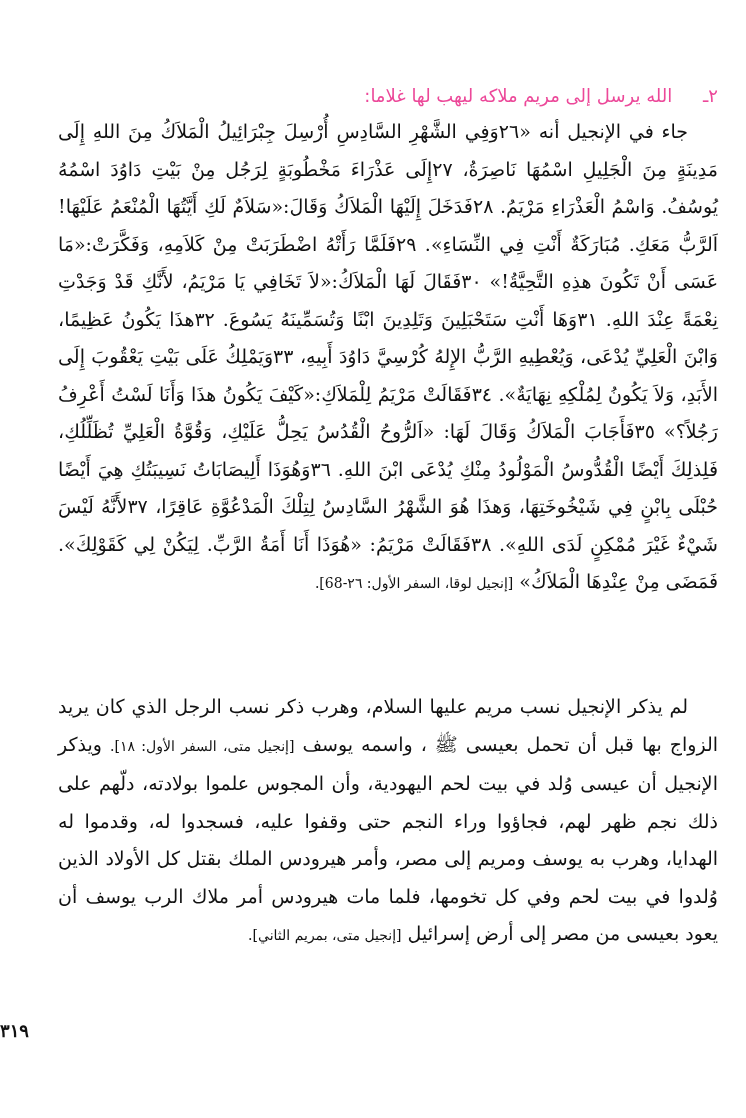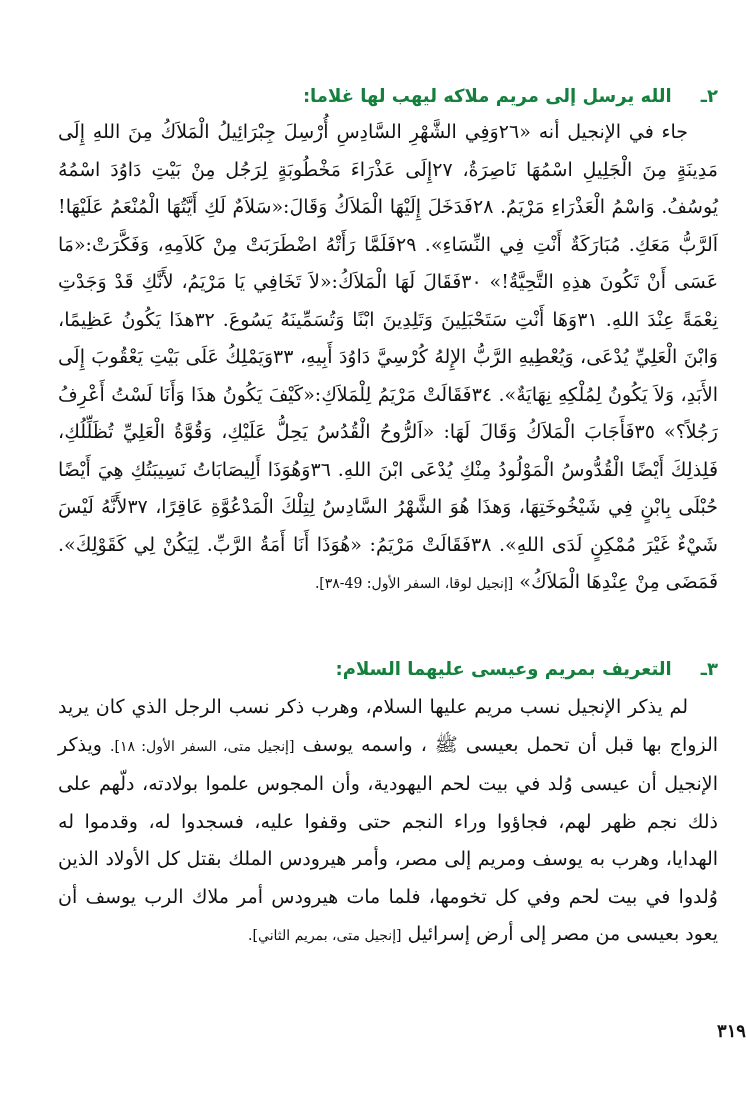--- a/index.html
+++ b/index.html
@@ -21,24 +21,24 @@
       top: 0;
       width: 746px;
       height: 1118px;
       direction: rtl;
     }
     .heading {
       position: absolute;
       right: 28px;
       width: 640px;
       font-family: "DejaVu Sans", "Liberation Sans", sans-serif;
-      font-weight: bold;
+      font-weight: normal;
       font-size: 18px;
       line-height: 28px;
-      color: #15803d;
+      color: #ec4899;
       white-space: nowrap;
       text-align: right;
     }
     .heading .num {
       display: inline-block;
       width: 40px;
     }
     .block {
       position: absolute;
       right: 28px;
@@ -57,47 +57,43 @@
     }
     .b1 { top: 113px; }
     .b2 { top: 688px; line-height: 37.5px; }
     .h1 { top: 82px; }
     .h2 { top: 655px; }
     .page-number {
       position: absolute;
       top: 1020px;
       left: 0;
       width: 746px;
-      text-align: right;
+      text-align: left;
       font-size: 18px;
       font-weight: bold;
       direction: rtl;
     }
   </style>
 </head>
 <body>
 
 <div class="page">
 
   <div class="heading h1">
     <span class="num">٢ـ</span>
     <span>الله يرسل إلى مريم ملاكه ليهب لها غلاما:</span>
   </div>
 
   <div class="block b1">
     <p>
       <span>جاء في الإنجيل أنه «٢٦وَفِي الشَّهْرِ السَّادِسِ أُرْسِلَ جِبْرَائِيلُ الْمَلاَكُ مِنَ اللهِ إِلَى مَدِينَةٍ مِنَ الْجَلِيلِ اسْمُهَا نَاصِرَةُ، ٢٧إِلَى عَذْرَاءَ مَخْطُوبَةٍ لِرَجُل مِنْ بَيْتِ دَاوُدَ اسْمُهُ يُوسُفُ. وَاسْمُ الْعَذْرَاءِ مَرْيَمُ. ٢٨فَدَخَلَ إِلَيْهَا الْمَلاَكُ وَقَالَ:«سَلاَمٌ لَكِ أَيَّتُهَا الْمُنْعَمُ عَلَيْهَا! اَلرَّبُّ مَعَكِ. مُبَارَكَةٌ أَنْتِ فِي النِّسَاءِ». ٢٩فَلَمَّا رَأَتْهُ اضْطَرَبَتْ مِنْ كَلاَمِهِ، وَفَكَّرَتْ:«مَا عَسَى أَنْ تَكُونَ هذِهِ التَّحِيَّةُ!» ٣٠فَقَالَ لَهَا الْمَلاَكُ:«لاَ تَخَافِي يَا مَرْيَمُ، لأَنَّكِ قَدْ وَجَدْتِ نِعْمَةً عِنْدَ اللهِ. ٣١وَهَا أَنْتِ سَتَحْبَلِينَ وَتَلِدِينَ ابْنًا وَتُسَمِّينَهُ يَسُوعَ. ٣٢هذَا يَكُونُ عَظِيمًا، وَابْنَ الْعَلِيِّ يُدْعَى، وَيُعْطِيهِ الرَّبُّ الإِلهُ كُرْسِيَّ دَاوُدَ أَبِيهِ، ٣٣وَيَمْلِكُ عَلَى بَيْتِ يَعْقُوبَ إِلَى الأَبَدِ، وَلاَ يَكُونُ لِمُلْكِهِ نِهَايَةٌ». ٣٤فَقَالَتْ مَرْيَمُ لِلْمَلاَكِ:«كَيْفَ يَكُونُ هذَا وَأَنَا لَسْتُ أَعْرِفُ رَجُلاً؟» ٣٥فَأَجَابَ الْمَلاَكُ وَقَالَ لَهَا: «اَلرُّوحُ الْقُدُسُ يَحِلُّ عَلَيْكِ، وَقُوَّةُ الْعَلِيِّ تُظَلِّلُكِ، فَلِذلِكَ أَيْضًا الْقُدُّوسُ الْمَوْلُودُ مِنْكِ يُدْعَى ابْنَ اللهِ. ٣٦وَهُوَذَا أَلِيصَابَاتُ نَسِيبَتُكِ هِيَ أَيْضًا حُبْلَى بِابْنٍ فِي شَيْخُوخَتِهَا، وَهذَا هُوَ الشَّهْرُ السَّادِسُ لِتِلْكَ الْمَدْعُوَّةِ عَاقِرًا، ٣٧لأَنَّهُ لَيْسَ شَيْءٌ غَيْرَ مُمْكِنٍ لَدَى اللهِ». ٣٨فَقَالَتْ مَرْيَمُ: «هُوَذَا أَنَا أَمَةُ الرَّبِّ. لِيَكُنْ لِي كَقَوْلِكَ». فَمَضَى مِنْ عِنْدِهَا الْمَلاَكُ»</span>
-      <span class="ref">[إنجيل لوقا، السفر الأول: 49-٣٨].</span>
+      <span class="ref">[إنجيل لوقا، السفر الأول: ٢٦-68].</span>
     </p>
   </div>
 
-  <div class="heading h2">
-    <span class="num">٣ـ</span>
-    <span>التعريف بمريم وعيسى عليهما السلام:</span>
-  </div>
 
   <div class="block b2">
     <p>
       <span>لم يذكر الإنجيل نسب مريم عليها السلام، وهرب ذكر نسب الرجل الذي كان يريد الزواج بها قبل أن تحمل بعيسى ﷺ ، واسمه يوسف</span>
       <span class="ref">[إنجيل متى، السفر الأول: ١٨].</span>
       <span>ويذكر الإنجيل أن عيسى وُلد في بيت لحم اليهودية، وأن المجوس علموا بولادته، دلّهم على ذلك نجم ظهر لهم، فجاؤوا وراء النجم حتى وقفوا عليه، فسجدوا له، وقدموا له الهدايا، وهرب به يوسف ومريم إلى مصر، وأمر هيرودس الملك بقتل كل الأولاد الذين وُلدوا في بيت لحم وفي كل تخومها، فلما مات هيرودس أمر ملاك الرب يوسف أن يعود بعيسى من مصر إلى أرض إسرائيل</span>
       <span class="ref">[إنجيل متى، بمريم الثاني].</span>
     </p>
   </div>
 

